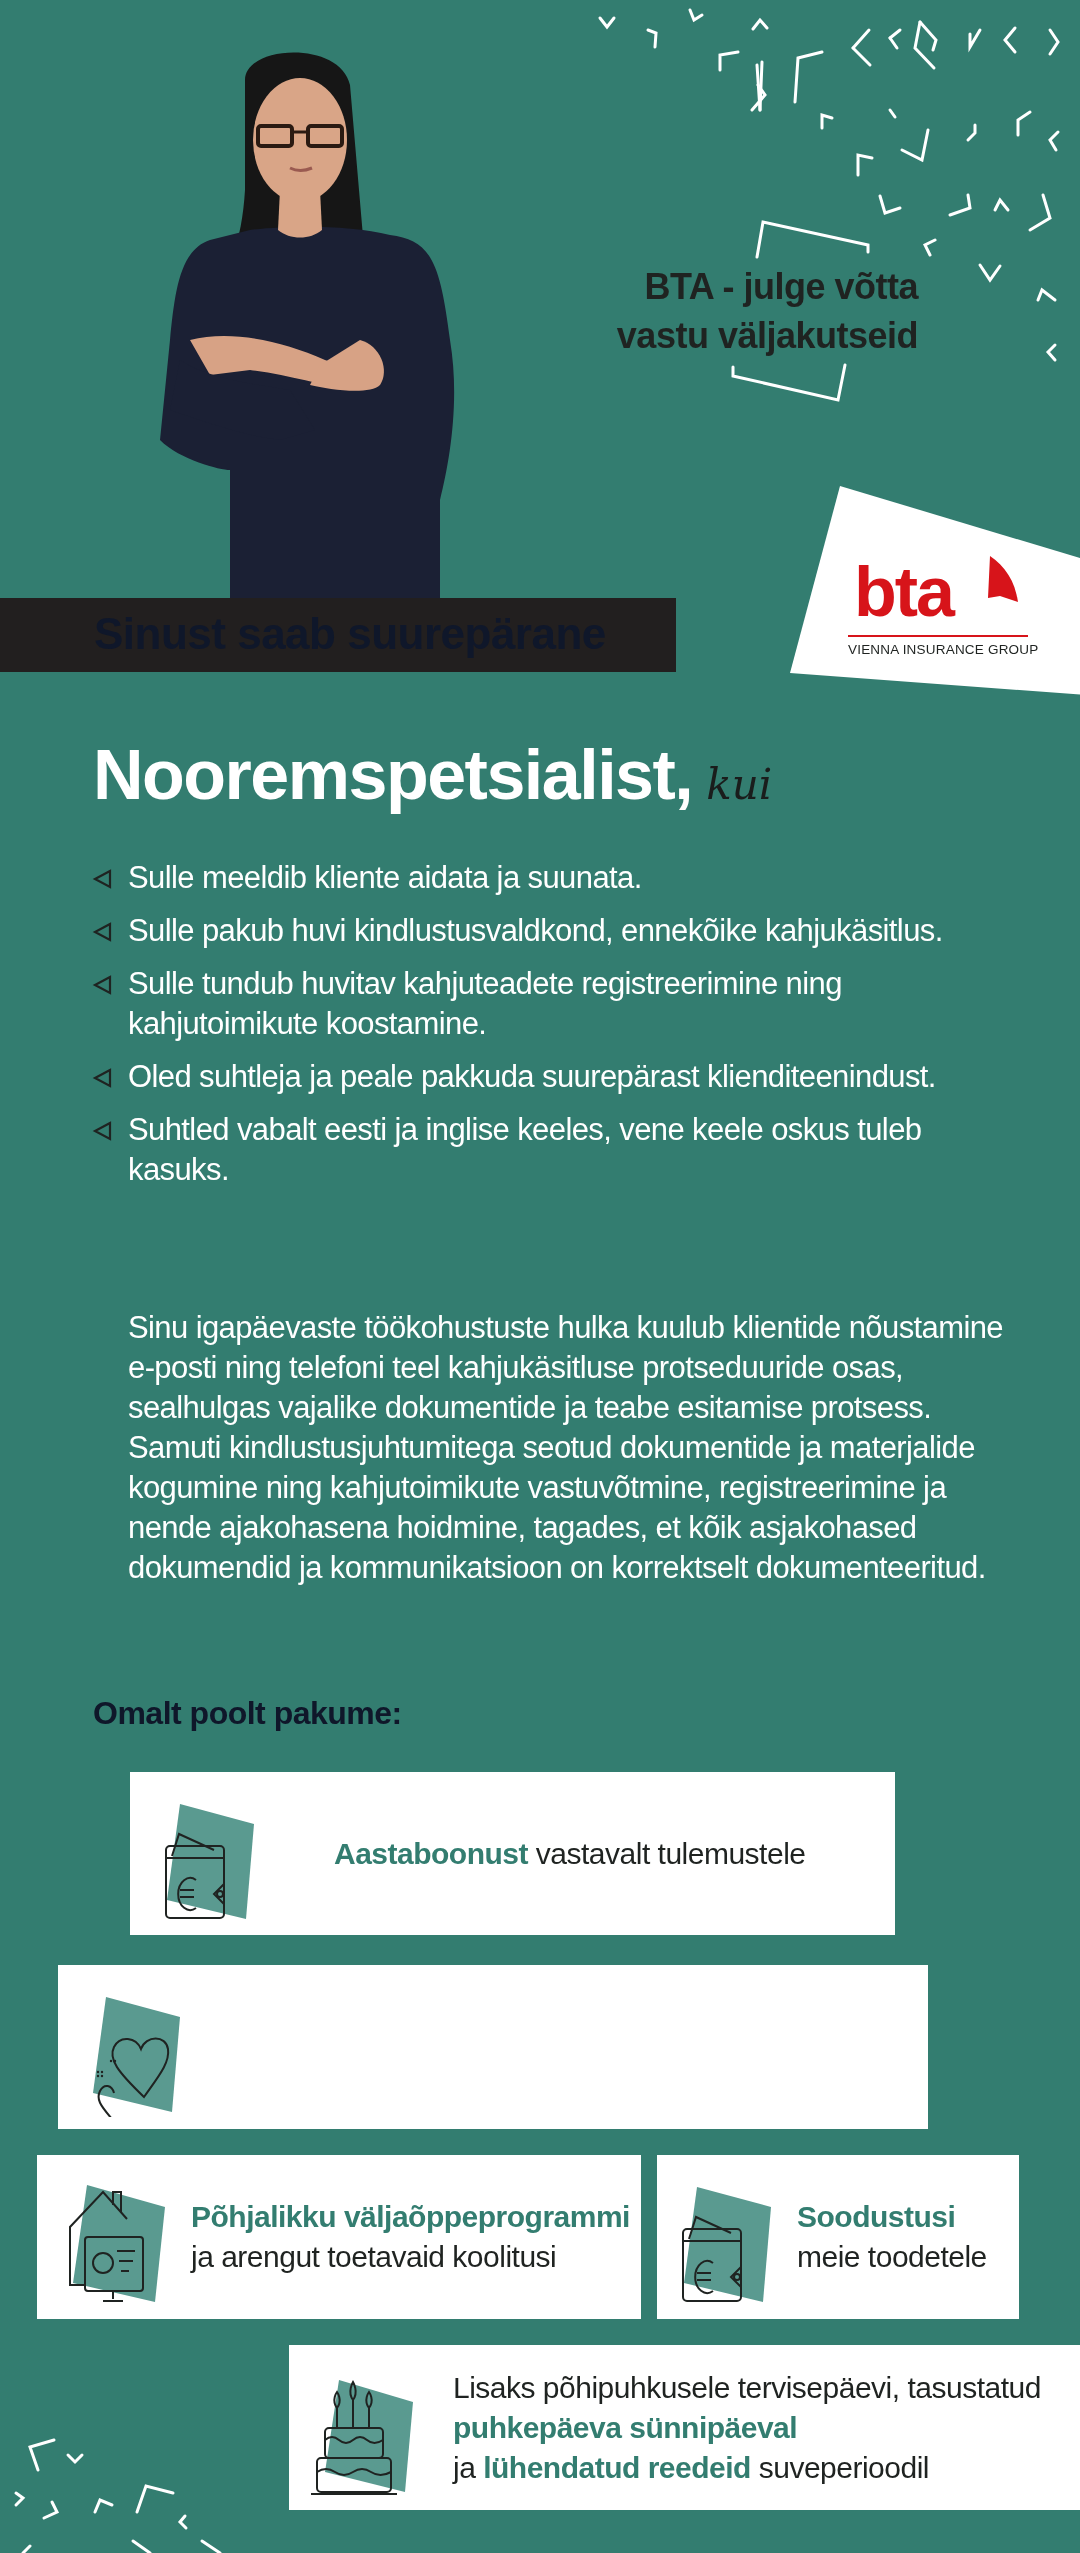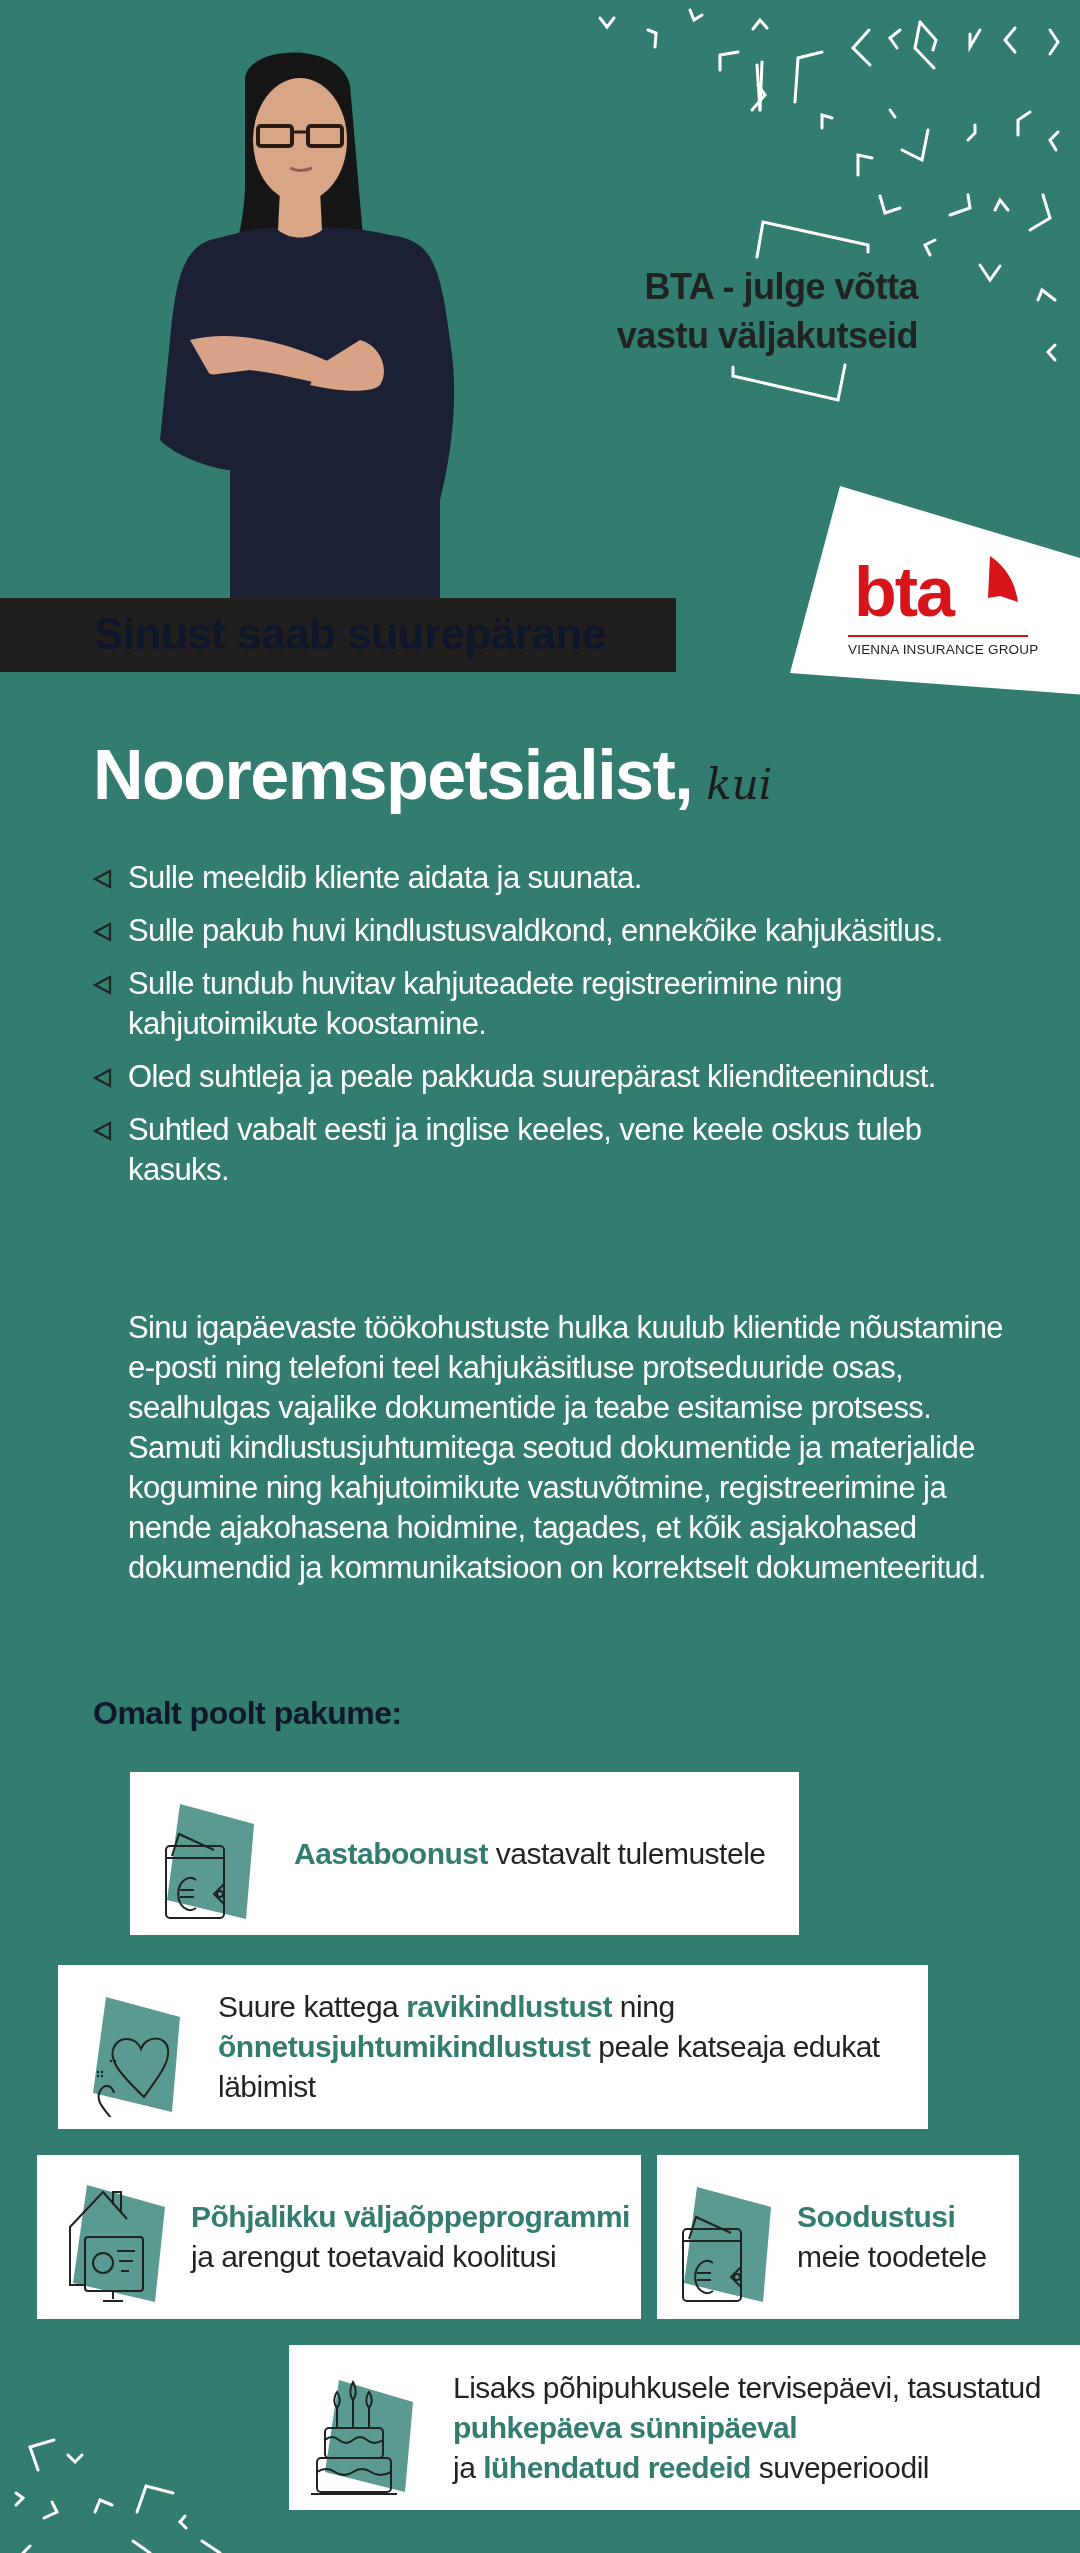--- a/index.html
+++ b/index.html
@@ -16,21 +16,21 @@
   .headline .kui { font-family: "DejaVu Serif", serif; font-style: italic; font-weight: 300; color: #1a1d1c; font-size: 42px; letter-spacing: 0; margin-left: 14px; }
   .bullets { left: 92px; top: 858px; width: 900px; list-style: none; }
   .bullets li { position: relative; padding-left: 36px; font-size: 31px; line-height: 40px; margin-bottom: 13px; letter-spacing: -0.6px; }
   .bullets li .tri { position: absolute; left: 0; top: 11px; width: 20px; height: 20px; }
   .para { left: 128px; top: 1308px; width: 880px; font-size: 31px; line-height: 40px; letter-spacing: -0.6px; }
   .offer-title { left: 93px; top: 1695px; font-size: 32px; font-weight: 700; color: #0f172a; letter-spacing: -0.5px; }
   .card { position: absolute; background: #fff; color: #1f2321; display: flex; align-items: center; }
   .card .ic { position: relative; flex: 0 0 auto; }
   .card .txt { font-size: 30px; line-height: 40px; letter-spacing: -0.5px; }
   .card .hl { color: #337d70; font-weight: 700; }
-  .c1 { left: 130px; top: 1772px; width: 669px; height: 163px; }
+  .c1 { left: 130px; top: 1772px; width: 765px; height: 163px; gap: 40px; }
   .c2 { left: 58px; top: 1965px; width: 870px; height: 164px; }
   .c3 { left: 37px; top: 2155px; width: 604px; height: 164px; }
   .c4 { left: 657px; top: 2155px; width: 362px; height: 164px; }
   .c5 { left: 242px; top: 2345px; width: 796px; height: 165px; margin-left: 47px; }
 </style>
 </head>
 <body>
 
 <svg class="deco" viewBox="0 0 1080 2553" fill="none" stroke="#ffffff" stroke-width="3" stroke-linecap="round">
   <polyline points="600,18 607,27 614,18"></polyline>
@@ -161,21 +161,20 @@
     <polygon points="28,20 102,40 94,135 15,116" fill="#5a9a90"></polygon>
     <path d="M66,120 C40,95 30,82 36,70 C42,58 58,60 63,72 C68,58 88,58 90,72 C92,86 80,100 66,120 Z" fill="none" stroke="#1f2321" stroke-width="2"></path>
     <path d="M34,142 C22,128 18,122 22,114 C26,106 34,108 36,116" fill="none" stroke="#1f2321" stroke-width="2"></path>
     <circle cx="20" cy="95" r="1.2" fill="#1f2321"></circle>
       <circle cx="24" cy="95" r="1.2" fill="#1f2321"></circle>
     <circle cx="20" cy="99" r="1.2" fill="#1f2321"></circle>
       <circle cx="24" cy="99" r="1.2" fill="#1f2321"></circle>
     <circle cx="33" cy="84" r="1.2" fill="#1f2321"></circle>
       <circle cx="37" cy="84" r="1.2" fill="#1f2321"></circle>
   </svg>
-  <div class="txt"><span>Suure kattega </span><span class="hl">ravikindlustust</span><span> ning </span><br><span class="hl">õnnetusjuhtumikindlustust</span><span> peale katseaja edukat läbimist</span></div>
 </div>
 
 <div class="card c3">
   <svg class="ic" style="margin-left:18px;margin-right:16px" width="120" height="140" viewBox="0 0 120 140">
     <polygon points="32,18 110,40 100,135 18,116" fill="#5a9a90"></polygon>
     <polyline points="15,115 15,60 48,25 72,52" fill="none" stroke="#1f2321" stroke-width="2"></polyline>
     <polyline points="58,38 58,25 66,25 66,45" fill="none" stroke="#1f2321" stroke-width="2"></polyline>
     <polyline points="15,105 15,118 30,118" fill="none" stroke="#1f2321" stroke-width="2"></polyline>
     <rect x="30" y="70" width="58" height="54" rx="3" fill="none" stroke="#1f2321" stroke-width="2"></rect>
     <line x1="58" y1="124" x2="58" y2="132" stroke="#1f2321" stroke-width="2"></line>

